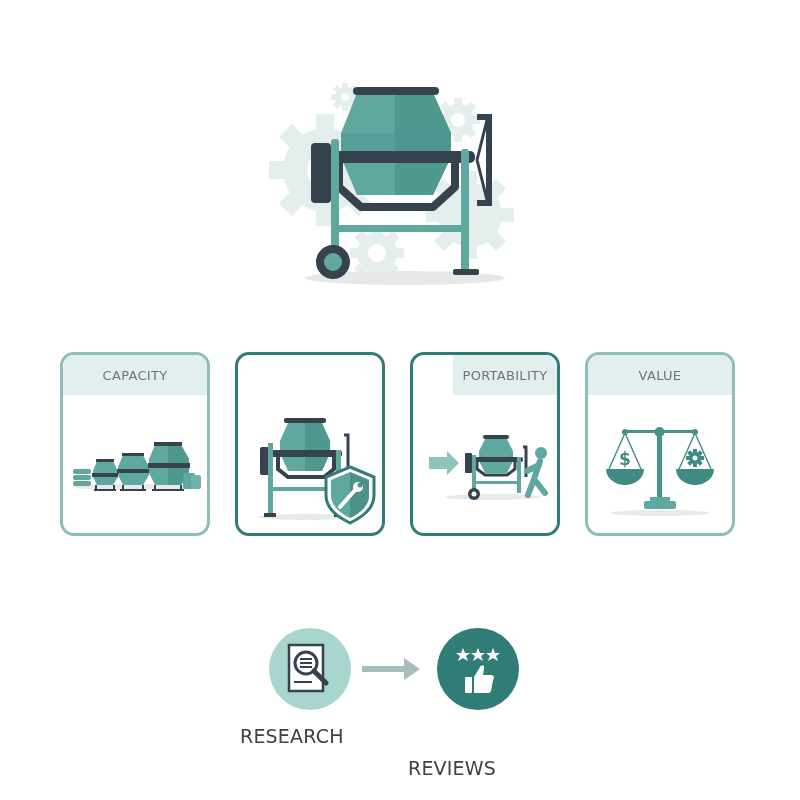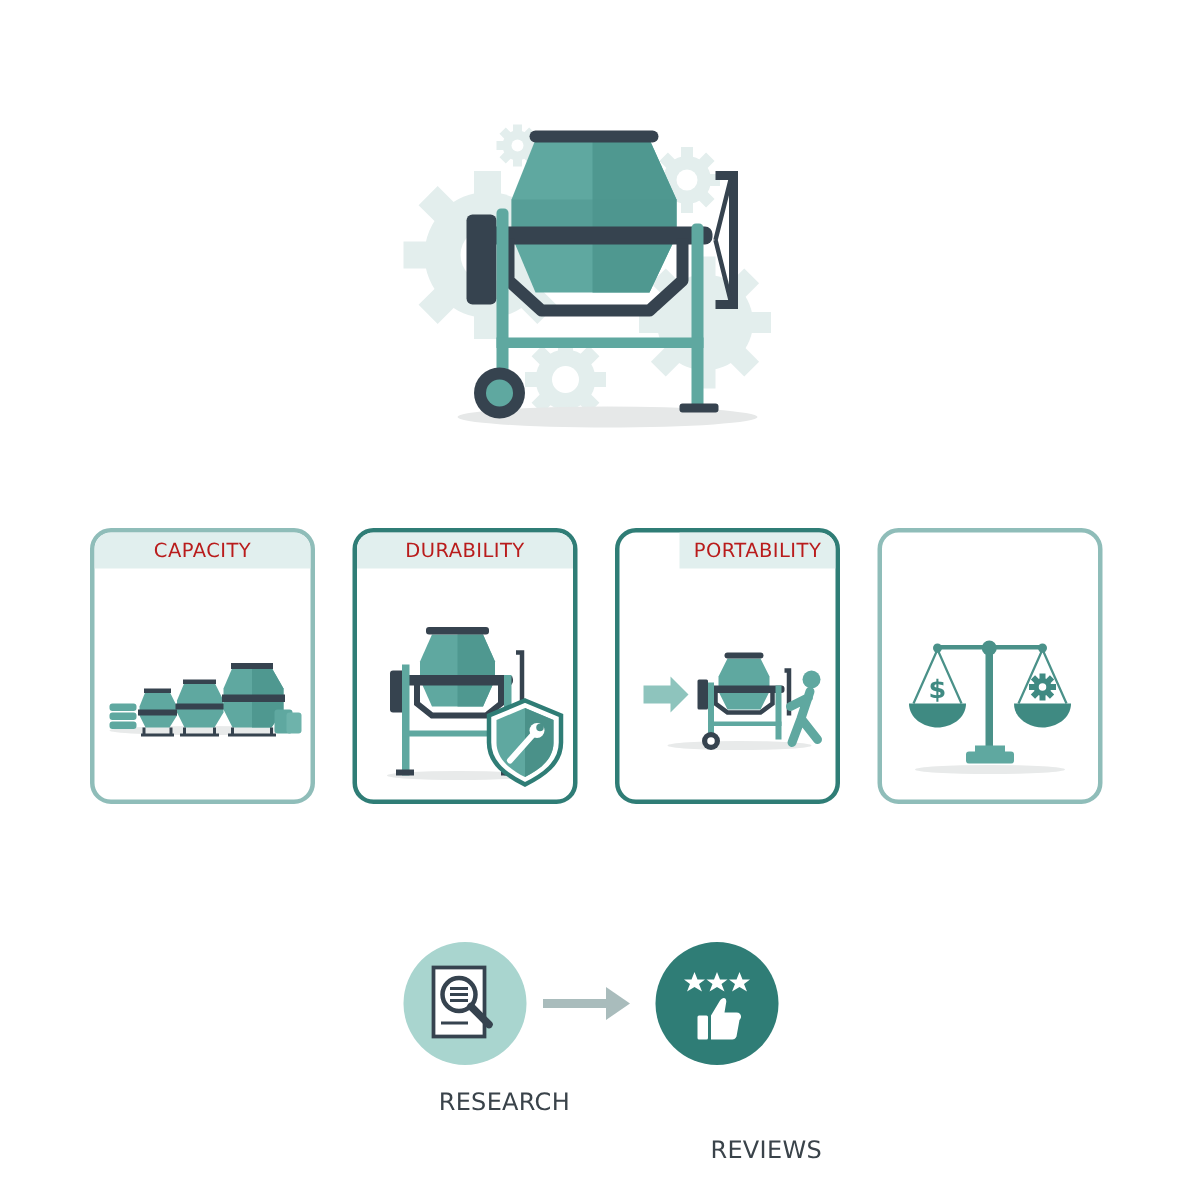--- a/index.html
+++ b/index.html
@@ -7,30 +7,30 @@
     width: 800px; height: 800px; background: #ffffff; position: relative; overflow: hidden;
     font-family: "DejaVu Sans", "Liberation Sans", sans-serif;
   }
   .hero { position: absolute; left: 265px; top: 75px; width: 260px; height: 215px; }
   .card {
     position: absolute; top: 352px; width: 150px; height: 184px; box-sizing: border-box;
     border: 3px solid #8fbdb9; border-radius: 14px; background: #ffffff; overflow: hidden;
   }
   .card.strong { border-color: #2f7d76; }
   .card-header {
-    height: 24px; background: #e1efee; display: flex; align-items: center; justify-content: center;
-    font-size: 13px; color: #b91c1c; letter-spacing: 0.3px;
+    height: 40px; background: #e1efee; display: flex; align-items: center; justify-content: center;
+    font-size: 13px; color: #737373; letter-spacing: 0.3px;
   }
   .card-body { position: absolute; left: 0; top: 40px; width: 144px; height: 138px; }
   .card-body svg { width: 144px; height: 138px; display: block; }
   .step { position: absolute; top: 627px; width: 84px; height: 84px; border-radius: 50%; }
   .step svg { width: 84px; height: 84px; display: block; }
   .step-label {
-    position: absolute; top: 725px; width: 140px; text-align: right;
-    font-size: 16px; color: #3a434a; letter-spacing: 0.2px;
+    position: absolute; top: 725px; width: 140px; text-align: left;
+    font-size: 19px; color: #3a434a; letter-spacing: 0.2px;
   }
   .flow-arrow { position: absolute; left: 362px; top: 656px; width: 60px; height: 26px; }
 </style>
 </head>
 <body>
 
 <div class="hero">
   <svg viewBox="0 0 260 215" width="260" height="215">
 
     <g fill="#e3eeed">
@@ -152,21 +152,20 @@
         <rect x="85" y="68" width="42" height="5" fill="#36434f"></rect>
       <path d="M92 90 L92 95 M118 90 L118 95 M89 95 L121 95" stroke="#36434f" stroke-width="2"></path>
 
       <rect x="120" y="78" width="12" height="16" rx="2" fill="#5fa8a0"></rect>
       <rect x="128" y="80" width="10" height="14" rx="2" fill="#6eb3ab"></rect>
     </svg>
   </div>
 </div>
 
 <div class="card strong" style="left:235px;">
-  <div class="card-header">DURABILITY</div>
   <div class="card-body">
     <svg viewBox="0 0 144 138">
       <ellipse cx="68" cy="122" rx="48" ry="3" fill="#e8eaea"></ellipse>
       <path d="M50 28 L84 28 L92 46 L92 58 L84 76 L50 76 L42 58 L42 46 Z" fill="#5fa8a0"></path>
       <path d="M67 28 L84 28 L92 46 L92 58 L84 76 L67 76 Z" fill="#4f9890"></path>
       <rect x="46" y="23" width="42" height="5" rx="2" fill="#36434f"></rect>
       <rect x="32" y="55" width="72" height="7" rx="3" fill="#36434f"></rect>
       <path d="M40 58 L40 74 L50 82 L86 82 L96 74 L96 58" fill="none" stroke="#36434f" stroke-width="4"></path>
       <rect x="22" y="52" width="10" height="28" rx="2" fill="#36434f"></rect>
       <path d="M106 40 L110 40 L110 98" stroke="#36434f" stroke-width="3" fill="none"></path>
@@ -206,20 +205,21 @@
       <circle cx="61" cy="99" r="6" fill="#36434f"></circle>
         <circle cx="61" cy="99" r="2.5" fill="#ffffff"></circle>
 
       <circle cx="128" cy="58" r="6" fill="#5fa8a0"></circle>
       <path d="M127 66 L121 84 L115 100 M121 84 L132 98 M126 70 L114 76" stroke="#5fa8a0" stroke-width="6" stroke-linecap="round" fill="none"></path>
     </svg>
   </div>
 </div>
 
 <div class="card" style="left:585px;">
+  <div class="card-header">VALUE</div>
   <div class="card-body">
     <svg viewBox="0 0 144 138">
       <ellipse cx="72" cy="118" rx="50" ry="3" fill="#e8eaea"></ellipse>
       <rect x="69" y="34" width="5" height="78" fill="#4a9189"></rect>
       <circle cx="71.5" cy="37" r="5" fill="#4a9189"></circle>
       <rect x="36" y="35" width="72" height="3" fill="#4a9189"></rect>
       <circle cx="37" cy="37" r="3" fill="#4a9189"></circle>
         <circle cx="107" cy="37" r="3" fill="#4a9189"></circle>
       <rect x="56" y="106" width="32" height="8" rx="2" fill="#5fa8a0"></rect>
       <rect x="62" y="102" width="20" height="5" fill="#5fa8a0"></rect>

